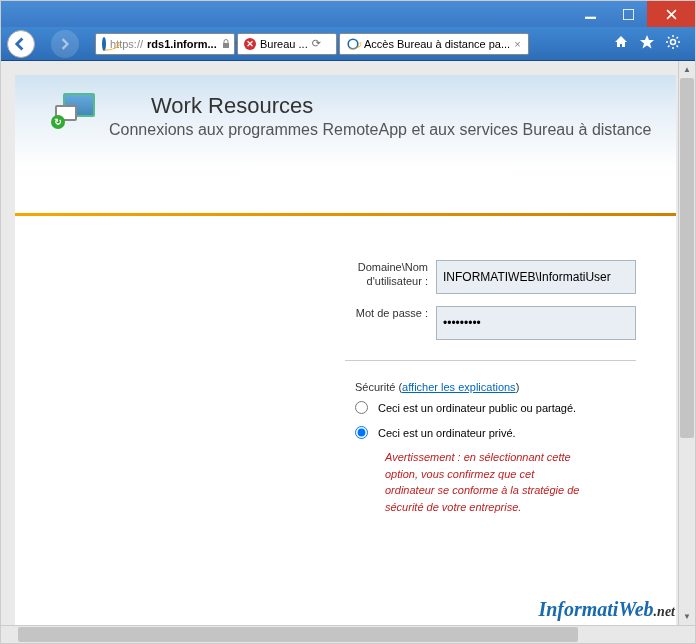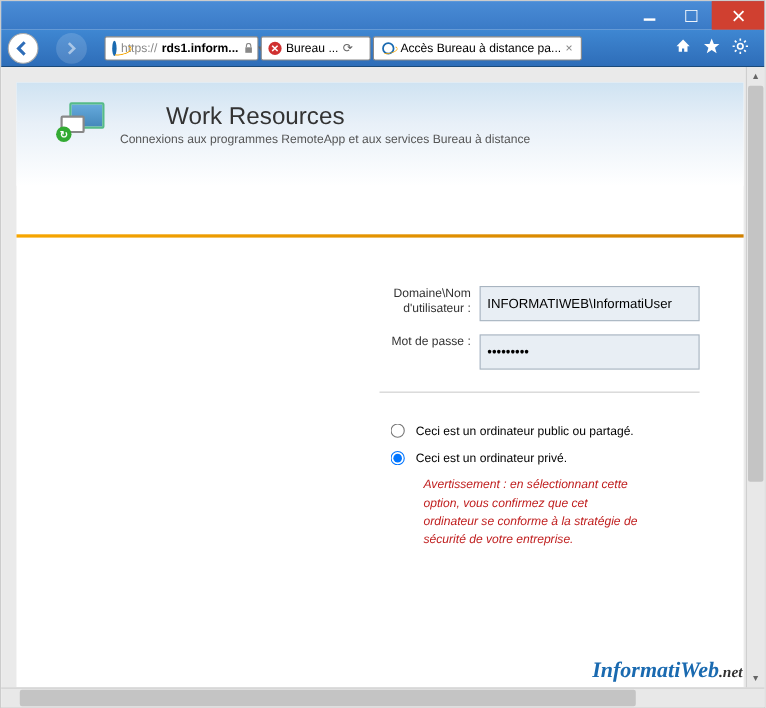--- a/index.html
+++ b/index.html
@@ -26,30 +26,30 @@
 .navicons svg { width: 16px; height: 16px; fill: #fff; }
 
 
 .contentwrap { position: absolute; top: 60px; left: 0; right: 17px; bottom: 18px; overflow: hidden; background: #eaeaea; padding: 14px 2px 0 14px; }
 .page { background: #fff; height: 100%; position: relative; }
 
 
 .pgheader { height: 94px; background: linear-gradient(180deg, #cfe3f2 0%, #e8f0f8 40%, #ffffff 100%); padding: 18px 0 0 40px; display: flex; align-items: flex-start; gap: 12px; }
 .pgheader .iconbox { width: 42px; height: 42px; position: relative; }
 .pgheader h1 { font-size: 22px; font-weight: 300; color: #333; margin-bottom: 2px; margin-left: 42px; }
-.pgheader .sub { font-size: 11px; color: #555; }
+.pgheader .sub { font-size: 16px; color: #555; }
 
 
 .orangebar { height: 3px; background: linear-gradient(90deg, #f7a600, #d08000); margin-top: 44px; }
 
 
 .form { padding: 44px 40px 0 0; }
 .row { display: flex; align-items: flex-start; justify-content: flex-end; margin-bottom: 12px; }
 .row label { width: 100px; text-align: right; font-size: 11px; color: #333; padding-right: 8px; line-height: 1.3; }
-.row input { width: 200px; height: 32px; border: 1px solid #a8b4c0; background: #e8eef4; padding: 4px 6px; font-size: 12px; font-family: inherit; }
+.row input { width: 200px; height: 22px; border: 1px solid #a8b4c0; background: #e8eef4; padding: 16px 6px; font-size: 12px; font-family: inherit; }
 .hr { border: 0; border-top: 1px solid #ccc; margin: 20px 0 20px 330px; }
 .sec { padding-left: 340px; font-size: 11px; color: #333; }
 .sec a { color: #0066c0; text-decoration: underline; }
 .radio-row { display: flex; align-items: center; gap: 10px; padding: 8px 0 4px 340px; font-size: 11px; }
 .radio-row input { width: 13px; height: 13px; }
 .warn { padding-left: 370px; padding-right: 50px; font-size: 11px; color: #c02020; line-height: 1.5; margin-top: 6px; font-style: italic; }
 .submit-row { display: flex; justify-content: flex-end; padding-right: 40px; margin-top: 24px; }
 .submit-row button { padding: 3px 14px; font-size: 11px; background: #f0f0f0; border: 1px solid #999; cursor: pointer; }
 
 
@@ -166,20 +166,23 @@
     <div class="form">
       <div class="row">
         <label>Domaine\Nom d'utilisateur :</label>
         <input type="text" value="INFORMATIWEB\InformatiUser" style="">
       </div>
       <div class="row">
         <label>Mot de passe :</label>
         <input type="text" value="•••••••••" style="">
       </div>
       <hr class="hr">
+      <div class="sec">
+        <span>Sécurité</span> (<a href="#">afficher les explications</a>)
+      </div>
       <div class="radio-row">
         <input type="radio" name="sec" style="">
         <span>Ceci est un ordinateur public ou partagé.</span>
       </div>
       <div class="radio-row">
         <input type="radio" name="sec" checked="" style="">
         <span>Ceci est un ordinateur privé.</span>
       </div>
       <div class="warn">Avertissement : en sélectionnant cette option, vous confirmez que cet ordinateur se conforme à la stratégie de sécurité de votre entreprise.</div>
     </div>

